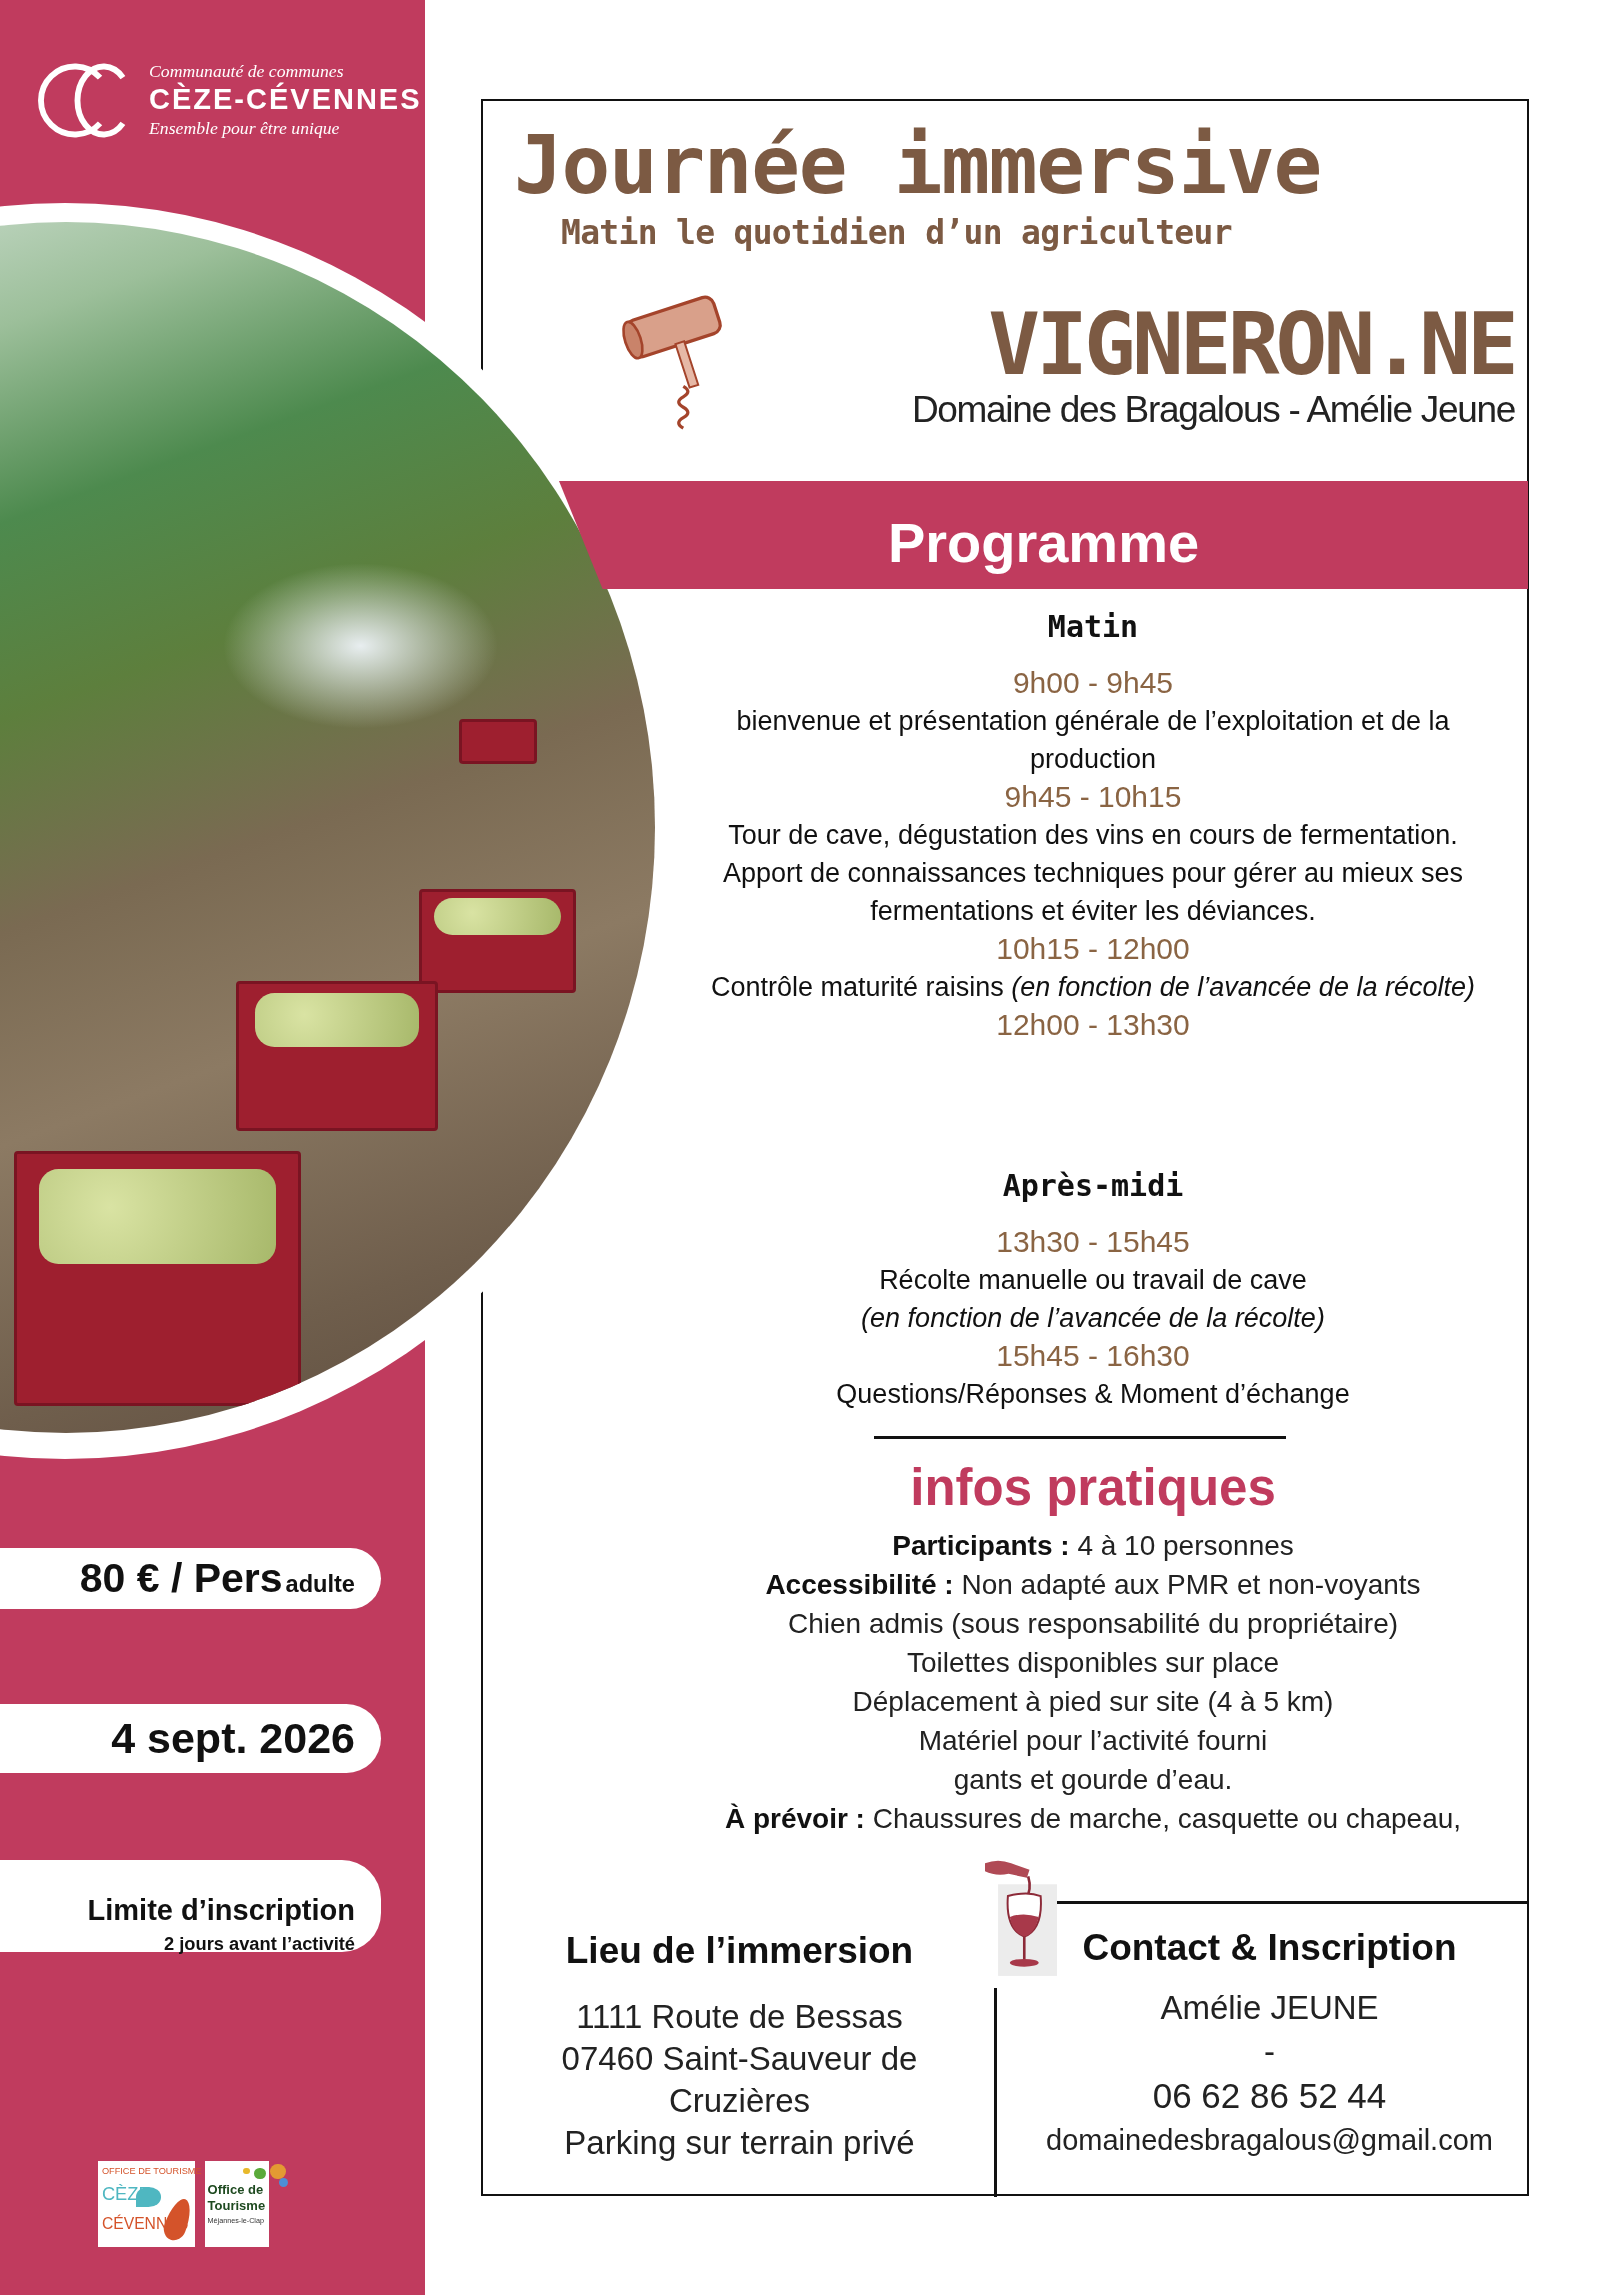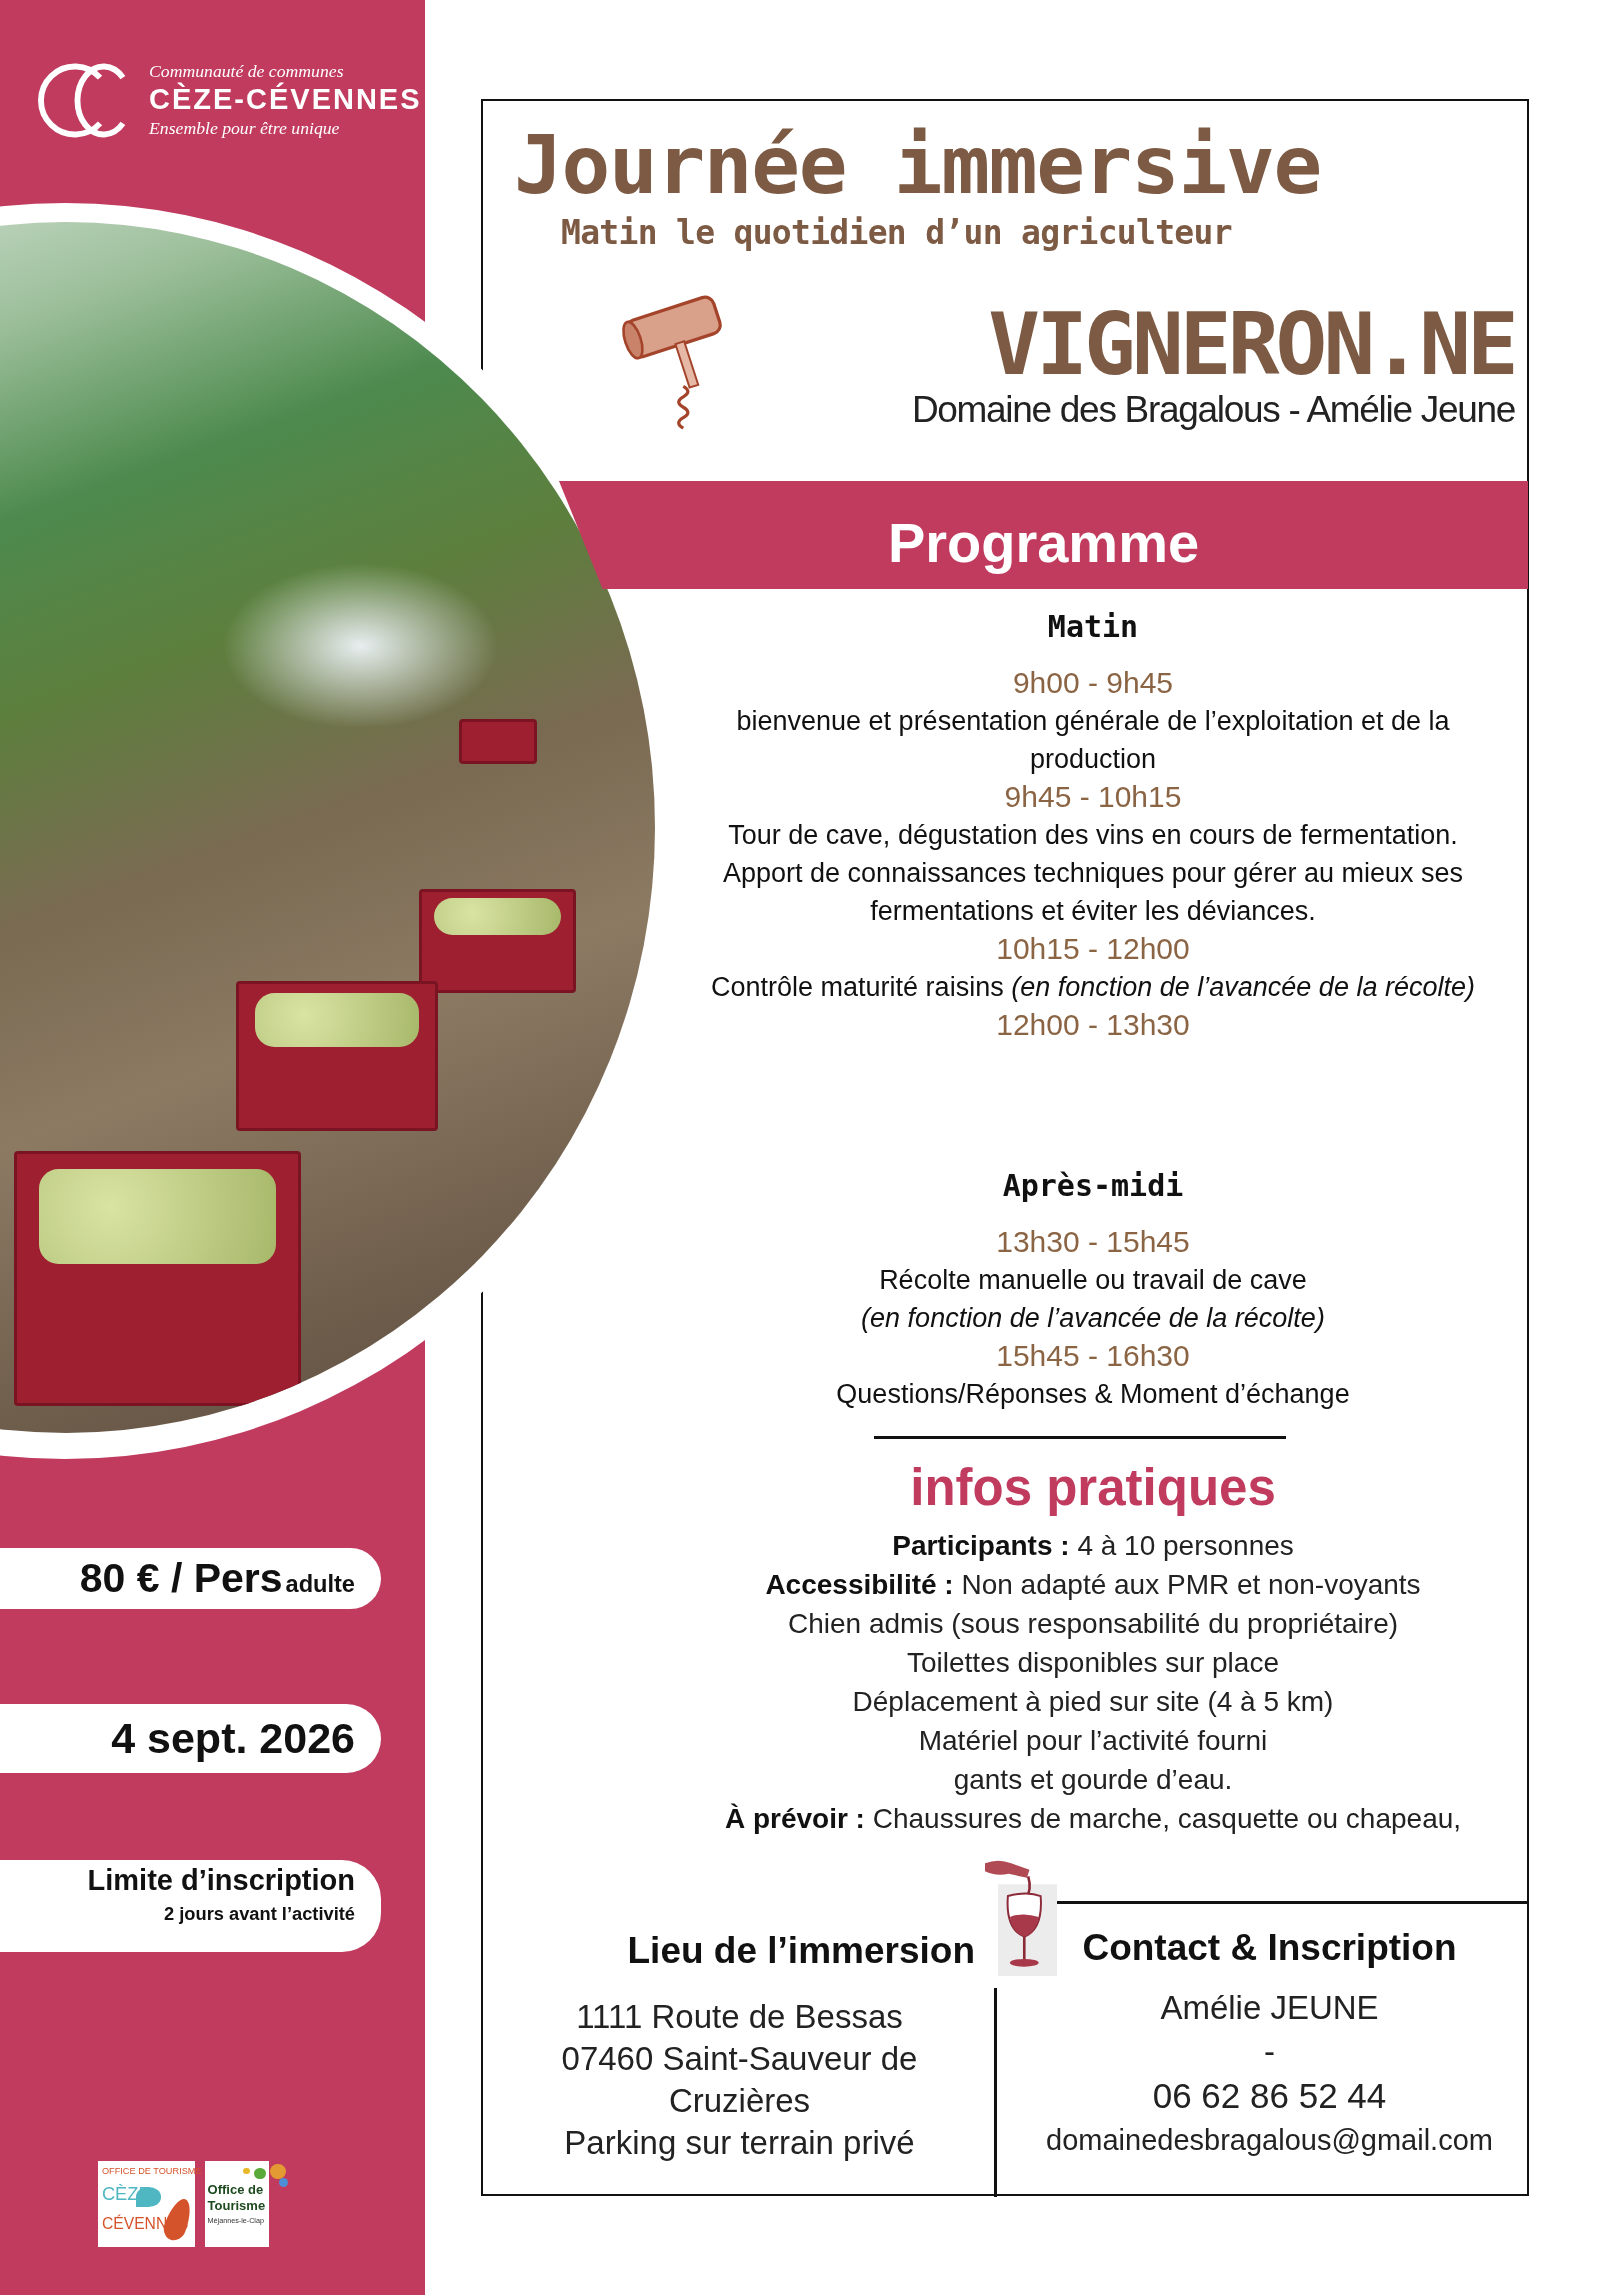--- a/index.html
+++ b/index.html
@@ -145,21 +145,21 @@
 <svg class="glass" width="72" height="118" viewBox="0 0 110 180">
   <rect x="20" y="40" width="90" height="140" fill="#ececec"></rect>
   <path d="M0 8 q20 -8 40 0 l28 10 l-4 12 l-28 -6 q-20 4 -36 -4z" fill="#b04a55"></path>
   <path d="M66 28 q6 20 -4 36" fill="none" stroke="#8c2a38" stroke-width="4"></path>
   <path d="M35 58 q30 -8 50 0 q4 50 -25 62 q-29 -12 -25 -62z" fill="#fff" stroke="#8c2a38" stroke-width="3"></path>
   <path d="M38 90 q20 -8 44 0 q-6 26 -22 30 q-18 -6 -22 -30z" fill="#a8394a"></path>
   <rect x="58" y="120" width="4" height="36" fill="#8c2a38"></rect>
   <ellipse cx="60" cy="160" rx="22" ry="6" fill="#a8394a"></ellipse>
 </svg>
 
-<div class="block-title" style="left:504px; width:471px; top:1930px;text-align:right;">Lieu de l’immersion</div>
+<div class="block-title" style="left:504px; width:471px; top:1930px;">Lieu de l’immersion</div>
 <div class="block-text" style="left:504px; width:471px; top:1996px;">
   <div>1111 Route de Bessas</div>
   <div>07460 Saint-Sauveur de</div>
   <div>Cruzières</div>
   <div>Parking sur terrain privé</div>
 </div>
 
 <div class="block-title" style="left:1034px; width:471px; top:1927px;">Contact &amp; Inscription</div>
 <div class="block-text" style="left:1021px; width:497px; top:1986px; line-height:44px;">
   <div>Amélie JEUNE</div>
@@ -168,21 +168,21 @@
   <div style="font-size:29px;">domainedesbragalous@gmail.com</div>
 </div>
 
 <div class="pill" style="top:1548px; height:61px; line-height:61px;">
   <span class="big" style="font-size:41px;">80 € / Pers</span>
   <span class="big" style="font-size:23.6px;">adulte</span>
 </div>
 <div class="pill" style="top:1704px; height:69px; line-height:69px;">
   <span class="big" style="font-size:43px;">4 sept. 2026</span>
 </div>
-<div class="pill" style="top:1860px; height:92px; padding-top:2px;">
+<div class="pill" style="top:1860px; height:92px; padding-top:32px;">
   <div class="big" style="font-size:29px; line-height:37px;">Limite d’inscription</div>
   <div class="big" style="font-size:18.3px; line-height:29px;">2 jours avant l’activité</div>
 </div>
 
 <div class="ot-logo" style="left:98px;">
   <div style="position:absolute; left:3.9px; top:5.2px; font-size:9.2px; color:#d4532a; white-space:nowrap;">OFFICE DE TOURISME</div>
   <div style="position:absolute; left:3.9px; top:22px; font-size:18.3px; color:#4fb7c1;">CÈZE</div>
   <div style="position:absolute; left:3.9px; top:54px; font-size:15.7px; color:#d4532a;">CÉVENNES</div>
   <div style="position:absolute; left:38px; top:26px; width:25px; height:19.6px; background:#4fb7c1; border-radius:50% 50% 50% 0;"></div>
   <div style="position:absolute; left:69px; top:37px; width:22px; height:43px; background:#d4532a; border-radius:50% 50% 50% 50% / 70% 70% 30% 30%; transform:rotate(20deg);"></div>

